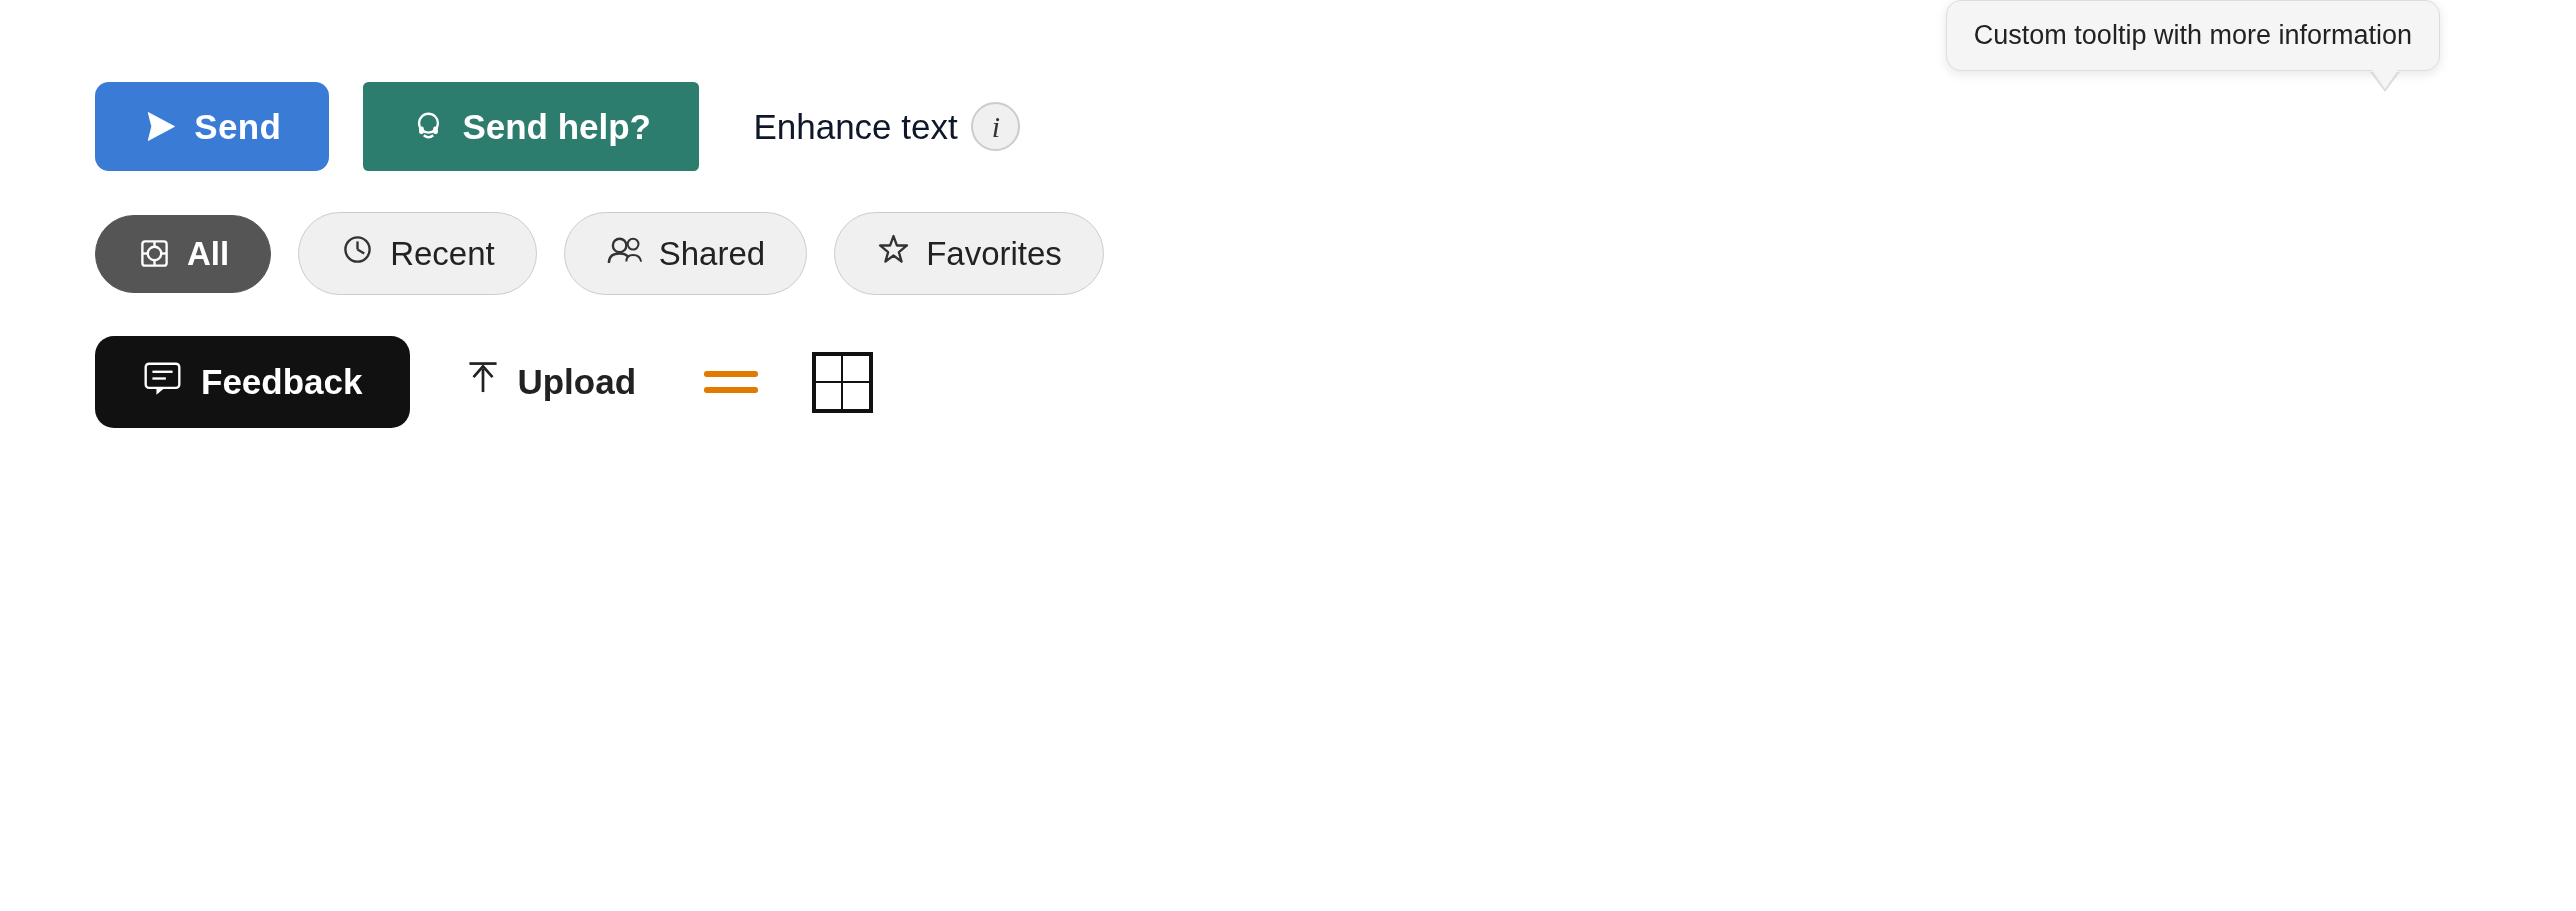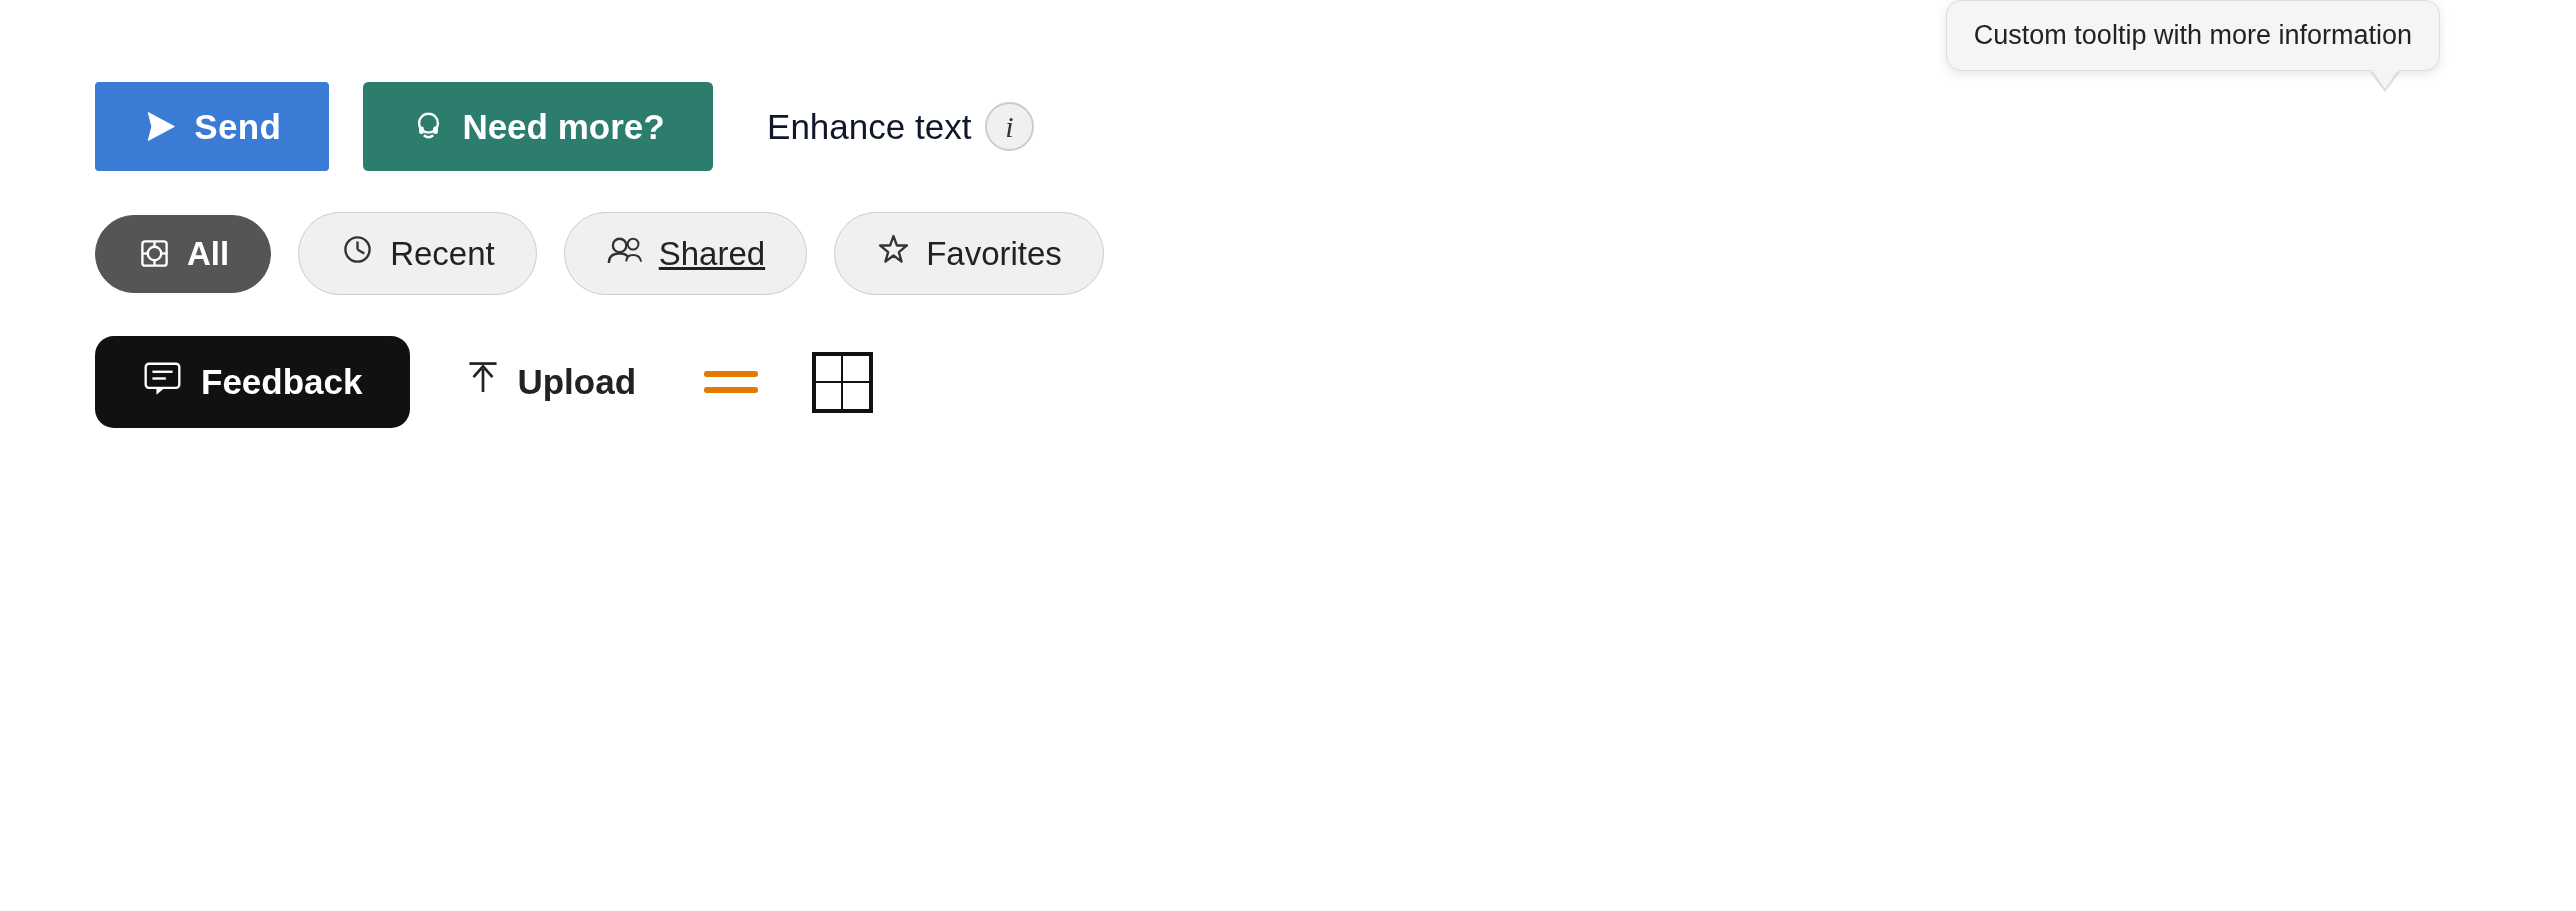--- a/index.html
+++ b/index.html
@@ -24,21 +24,21 @@
       display: flex;
       align-items: center;
       gap: 34px;
       position: relative;
     }
 
     .btn-send {
       background: #3a7bd5;
       color: #ffffff;
       border: none;
-      border-radius: 4px;
+      border-radius: 14px;
       padding: 24.5px 48px;
       font-size: 35px;
       font-weight: 600;
       cursor: pointer;
       display: flex;
       align-items: center;
       gap: 16.3px;
       letter-spacing: 0.3px;
     }
 
@@ -236,21 +236,21 @@
       <span>Send</span>
     </button>
 
     <button class="btn-need-help">
       <svg width="35" height="35" viewBox="0 0 52 52" fill="none" xmlns="http://www.w3.org/2000/svg">
         <circle cx="26" cy="21" r="14" stroke="white" stroke-width="3.5" fill="none"></circle>
         <rect x="12" y="26" width="7" height="11" rx="3" fill="white"></rect>
         <rect x="33" y="26" width="7" height="11" rx="3" fill="white"></rect>
         <path d="M19 39 Q26 45 33 39" stroke="white" stroke-width="3.5" fill="none"></path>
       </svg>
-      <span>Need more?</span>
+      <span>Send help?</span>
     </button>
 
     <div class="enhance-text-group">
       <span class="enhance-text-label">Enhance text</span>
       <button class="info-icon-btn">
         <span style="font-style:italic;font-family:Georgia,serif;font-weight:400;font-size:30px;">i</span>
       </button>
     </div>
 
   </div>
@@ -284,21 +284,21 @@
 
     <button class="filter-btn">
       <span>
         <svg width="38" height="35" viewBox="0 0 56 52" fill="none">
           <circle cx="20" cy="20" r="10" stroke="#333" stroke-width="3.5" fill="none"></circle>
           <path d="M4 46 Q4 32 20 32 Q28 32 32 36" stroke="#333" stroke-width="3.5" fill="none"></path>
           <circle cx="40" cy="18" r="8" stroke="#333" stroke-width="3" fill="none"></circle>
           <path d="M30 44 Q30 34 40 34 Q50 34 52 44" stroke="#333" stroke-width="3" fill="none"></path>
         </svg>
       </span>
-      <span style="font-size:33px;font-weight:500;text-decoration:underline;">Shared</span>
+      <span style="font-size:33px;font-weight:500;">Shared</span>
     </button>
 
     <button class="filter-btn">
       <span>
         <svg width="35" height="35" viewBox="0 0 52 52" fill="none">
           <polygon points="26,6 31,20 46,20 34,30 38,44 26,35 14,44 18,30 6,20 21,20" stroke="#333" stroke-width="3.5" fill="none" stroke-linejoin="round"></polygon>
         </svg>
       </span>
       <span style="font-size:33px;font-weight:500;">Favorites</span>
     </button>

